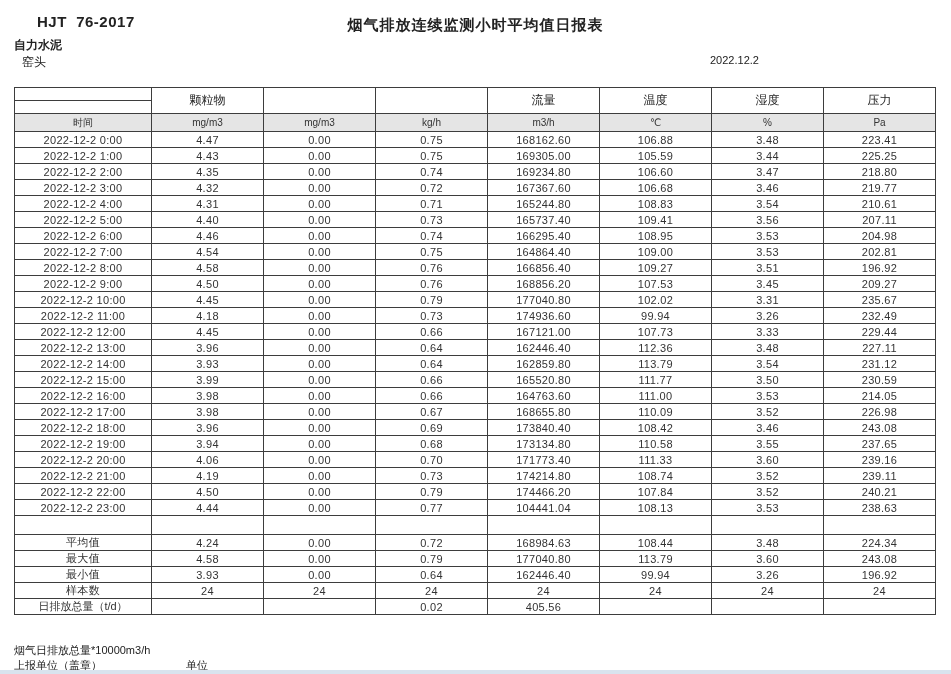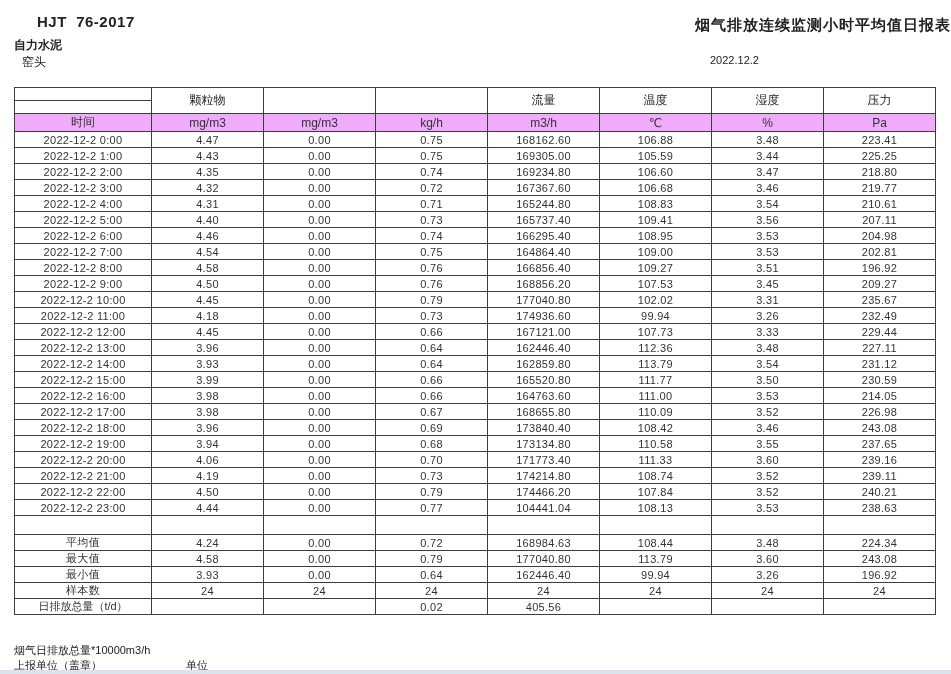--- a/index.html
+++ b/index.html
@@ -2,35 +2,35 @@
 <html><head>
 <meta charset="utf-8">
 <style>
   html,body{margin:0;padding:0;}
   body{
     width:951px;height:674px;background:#ffffff;overflow:hidden;position:relative;
     font-family:"Liberation Sans","DejaVu Sans",sans-serif;color:#222;
   }
   .page{position:absolute;inset:0;}
   .hjt{position:absolute;left:37px;top:13px;font-size:15px;font-weight:bold;white-space:pre;letter-spacing:.5px;}
-  .title{position:absolute;left:0;top:16px;width:100%;text-align:right;font-size:15px;font-weight:bold;letter-spacing:1px;}
+  .title{position:absolute;left:0;top:16px;width:100%;text-align:center;font-size:15px;font-weight:bold;letter-spacing:1px;}
   .company{position:absolute;left:14px;top:37px;font-size:12px;font-weight:bold;text-align:right;}
   .station{position:absolute;left:22px;top:54px;font-size:12px;font-weight:normal;}
   .date{position:absolute;left:710px;top:54px;font-size:11px;}
   table.report{
     position:absolute;left:14px;top:87px;width:921px;
     border-collapse:collapse;table-layout:fixed;
   }
   table.report td{
     border:1px solid #3d3d3d;padding:0 2px;text-align:center;vertical-align:middle;
     font-size:11px;color:#333;white-space:nowrap;overflow:hidden;height:15px;
   }
   tr.hA td,tr.hB td{height:12px;}
   tr.hA td.group{font-size:12px;color:#222;}
-  tr.units td{background:#f0abfc;height:17px;font-size:12px;}
+  tr.units td{background:#e5e5e5;height:17px;font-size:10px;}
   tbody td{letter-spacing:.3px;}
   tr.spacer td{height:18px;}
   td.left{text-align:left;padding-left:6px;letter-spacing:0;}
   .footnote{position:absolute;left:14px;top:643px;font-size:11px;}
   .footline{position:absolute;left:14px;top:658px;font-size:11px;}
   .footline .unit{position:absolute;left:172px;top:0;white-space:nowrap;}
   .bottom-strip{position:absolute;left:0;bottom:0;width:100%;height:4px;background:#d9e3ee;}
 </style>
 </head>
 <body>

